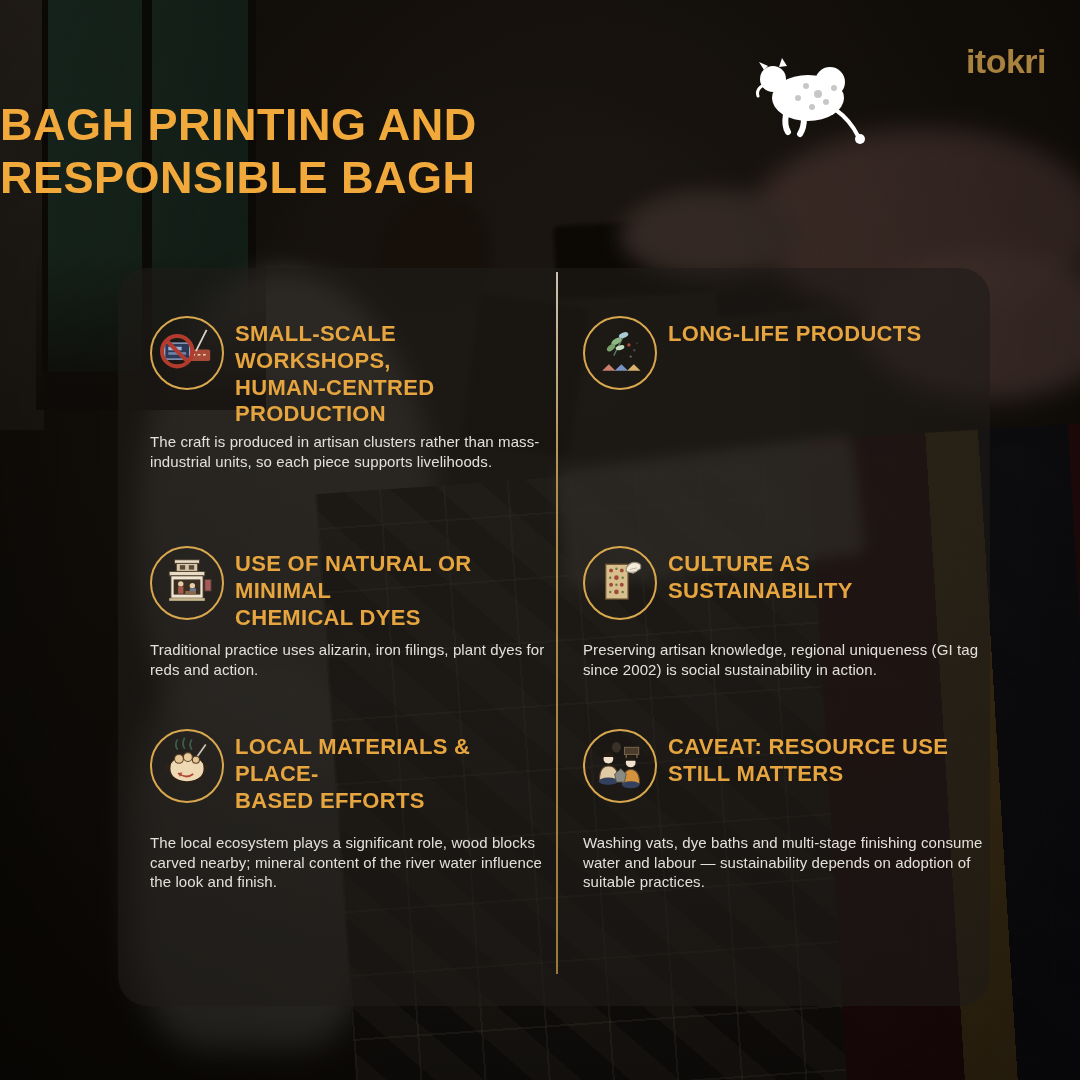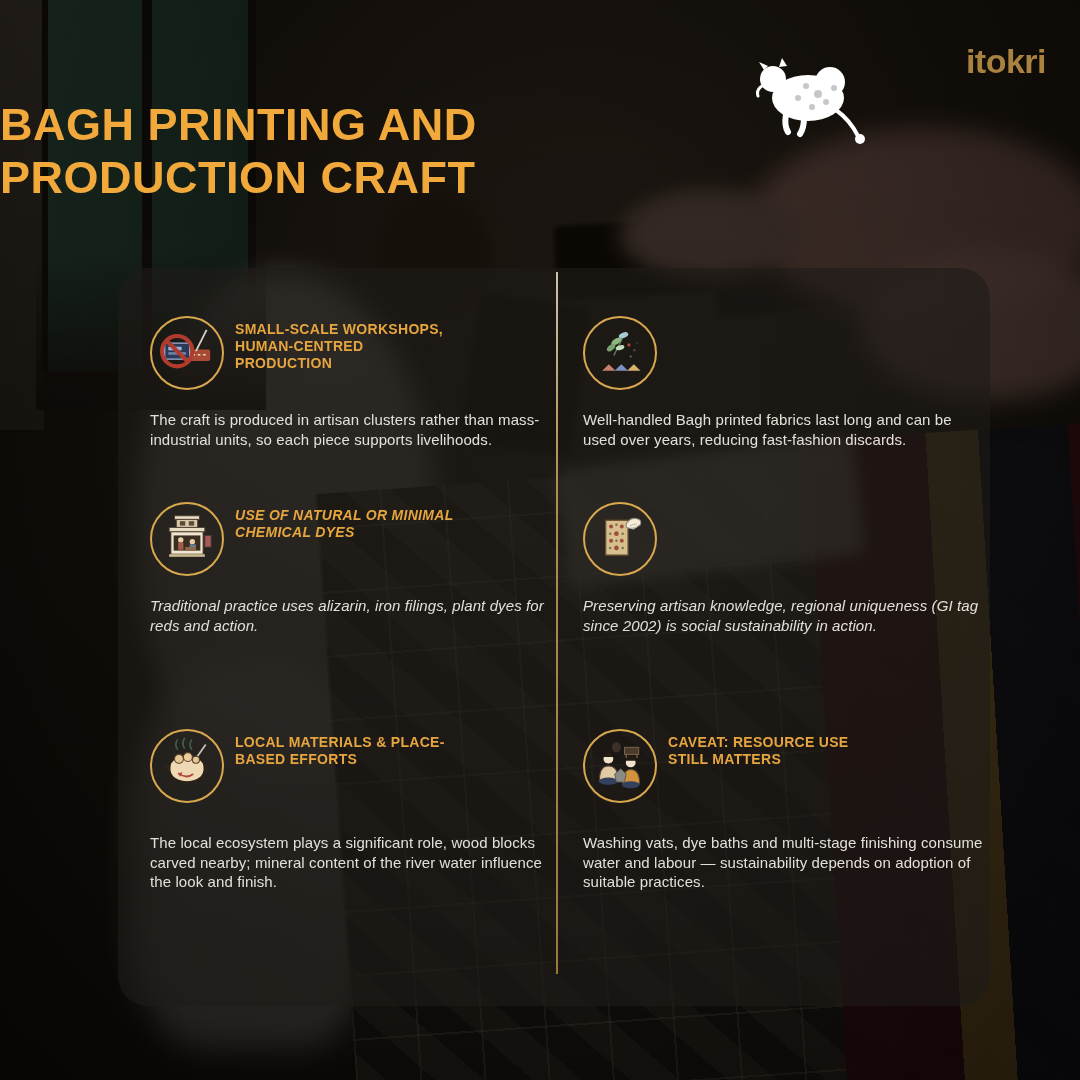--- a/index.html
+++ b/index.html
@@ -51,26 +51,26 @@
   .title{left:0;right:0;top:98px;margin:0;text-align:left;z-index:4;
     font-size:45px;line-height:1.18;font-weight:800;letter-spacing:.5px;
     color:var(--accent-gold,#f1a93c);}
   .panel{left:118px;top:268px;width:872px;height:738px;border-radius:30px;
     background:rgba(30,28,24,.62);z-index:2;}
   .divider{left:556px;top:272px;width:2px;height:702px;z-index:3;opacity:.9;
     background:linear-gradient(180deg,#ded5c2 0%,#c49a52 30%,#a9823f 100%);}
 
   .card{z-index:4;width:404px;}
   .col1{left:150px;} .col2{left:583px;}
-  .row1{top:316px;} .row2{top:502px;font-style:italic;} .row3{top:729px;}
+  .row1{top:316px;} .row2{top:546px;} .row3{top:729px;}
   .card-head{display:flex;align-items:flex-start;min-height:90px;}
   .icon-circle{flex:0 0 74px;width:74px;height:74px;border-radius:50%;
     border:2px solid #d9a84e;display:flex;align-items:center;justify-content:center;}
   .icon-circle svg{width:66px;height:66px;}
-  .card-title{margin:0 0 0 11px;padding-top:5px;font-size:14px;font-weight:700;
+  .card-title{margin:0 0 0 11px;padding-top:5px;font-size:22px;font-weight:700;
     letter-spacing:.3px;line-height:1.22;color:var(--heading-gold,#e6a53e);}
   .card-body{margin:4px 0 0 0;width:402px;font-size:15px;line-height:1.3;
     letter-spacing:.1px;color:var(--body-text,#e3e0da);}
   .row3 .card-body{margin-top:14px;}
 </style>
 </head>
 <body>
 
 <div class="frame">
 
@@ -110,21 +110,21 @@
     <g fill="#9a9a9a" opacity=".55">
       <circle cx="60" cy="34" r="3"></circle>
         <circle cx="72" cy="42" r="4"></circle>
         <circle cx="52" cy="46" r="3"></circle>
       <circle cx="80" cy="50" r="3"></circle>
         <circle cx="66" cy="55" r="3"></circle>
         <circle cx="88" cy="36" r="3"></circle>
     </g>
   </svg>
 
-  <h1 class="abs title"><span>BAGH PRINTING AND</span><br><span>PRODUCTION CRAFT</span></h1>
+  <h1 class="abs title"><span>BAGH PRINTING AND</span><br><span>RESPONSIBLE BAGH</span></h1>
 
   <div class="abs panel"></div>
   <div class="abs divider"></div>
 
   <section class="abs card col1 row1">
     <div class="card-head">
       <div class="icon-circle">
         <svg viewBox="0 0 74 74">
           <rect x="40" y="33" width="23" height="13" rx="2" fill="#a84a35"></rect>
           <path d="M43 39 h17" stroke="#e8d9b8" stroke-width="1.6" stroke-dasharray="3 3"></path>
@@ -152,22 +152,22 @@
           <ellipse cx="37" cy="31" rx="5" ry="2.6" fill="#c4dcc0" transform="rotate(-15 37 31)"></ellipse>
           <circle cx="47" cy="28" r="1.8" fill="#b24a3a"></circle>
           <circle cx="53" cy="34" r="1.4" fill="#4a4a44"></circle>
           <circle cx="49" cy="41" r="1.3" fill="#6a665c"></circle>
           <circle cx="56" cy="26" r="1.1" fill="#3a3832"></circle>
           <path d="M17 57 l7.5 -7.5 l7.5 7.5 z" fill="#c97f6e"></path>
           <path d="M31 57 l7.5 -7.5 l7.5 7.5 z" fill="#7b93c4"></path>
           <path d="M45 57 l7.5 -7.5 l7.5 7.5 z" fill="#d9b36e"></path>
         </svg>
       </div>
-    </div>
-    <p class="card-body">Well-handled Bagh printed fabrics last long and can be used over years, reducing fast-fashion discards.</p>
+      <h2 class="card-title">LONG-LIFE PRODUCTS</h2>
+    </div>
   </section>
 
   <section class="abs card col1 row2">
     <div class="card-head">
       <div class="icon-circle">
         <svg viewBox="0 0 74 74">
           <rect x="23" y="11" width="28" height="4" fill="#e8dcc4" stroke="#4a3a2c" stroke-width="1"></rect>
           <rect x="25" y="15" width="24" height="9" fill="#d8c8a8" stroke="#4a3a2c" stroke-width="1"></rect>
           <rect x="29" y="17" width="6" height="5" fill="#5a4a3a"></rect>
           <rect x="39" y="17" width="6" height="5" fill="#5a4a3a"></rect>
@@ -206,20 +206,21 @@
               <circle cx="26" cy="31" r="1.4"></circle>
               <circle cx="40" cy="31" r="1.4"></circle>
             <circle cx="33" cy="39" r="1.4"></circle>
               <circle cx="26" cy="47" r="1.4"></circle>
               <circle cx="40" cy="47" r="1.4"></circle>
           </g>
           <path d="M44 20 q4 -7 11 -6 q7 1 5 7 l-8 5 l-8 -2 z" fill="#f4ecd9" stroke="#8a8878" stroke-width="1.2"></path>
           <path d="M48 22 l8 -2 M48 25 l8 -1" stroke="#b8b0a0" stroke-width="1"></path>
         </svg>
       </div>
+      <h2 class="card-title">CULTURE AS<br>SUSTAINABILITY</h2>
     </div>
     <p class="card-body">Preserving artisan knowledge, regional uniqueness (GI tag since 2002) is social sustainability in action.</p>
   </section>
 
   <section class="abs card col2 row3">
     <div class="card-head">
       <div class="icon-circle">
         <svg viewBox="0 0 74 74">
           <ellipse cx="33" cy="16" rx="5" ry="6" fill="#3a3028"></ellipse>
           <rect x="42" y="16" width="16" height="8" fill="#4a3c2c" stroke="#806a4a" stroke-width="1"></rect>

